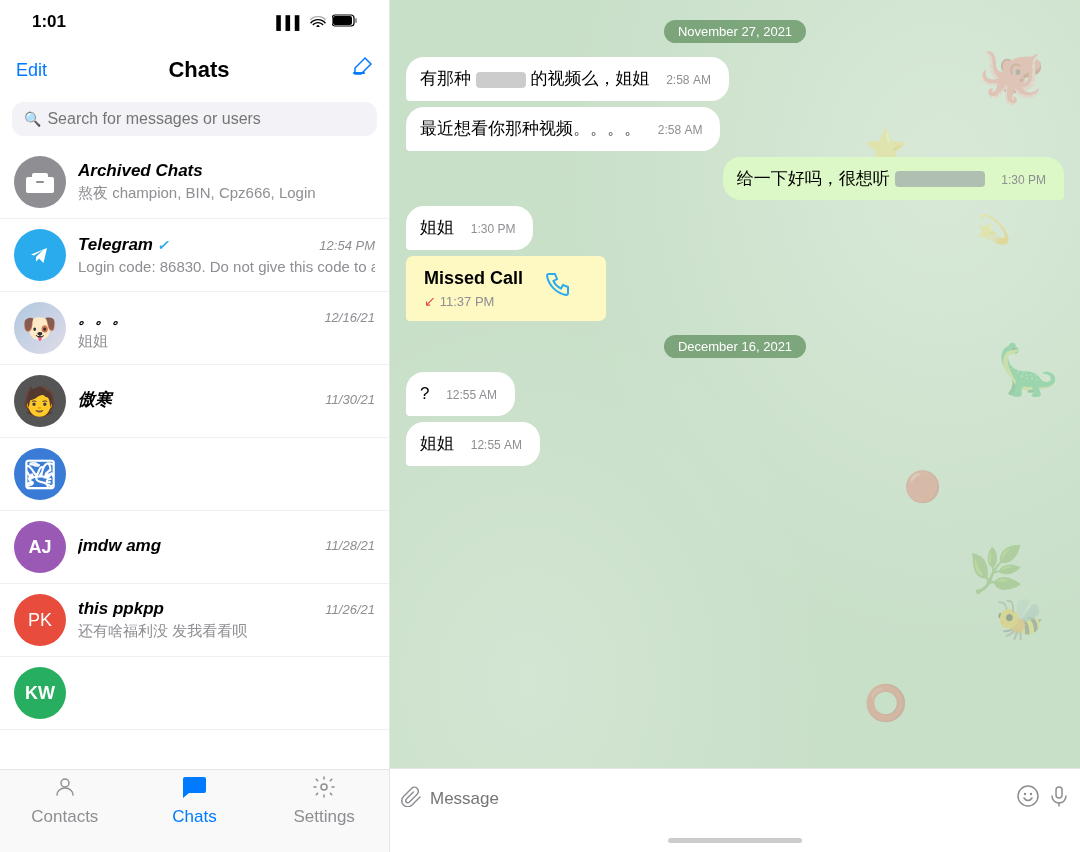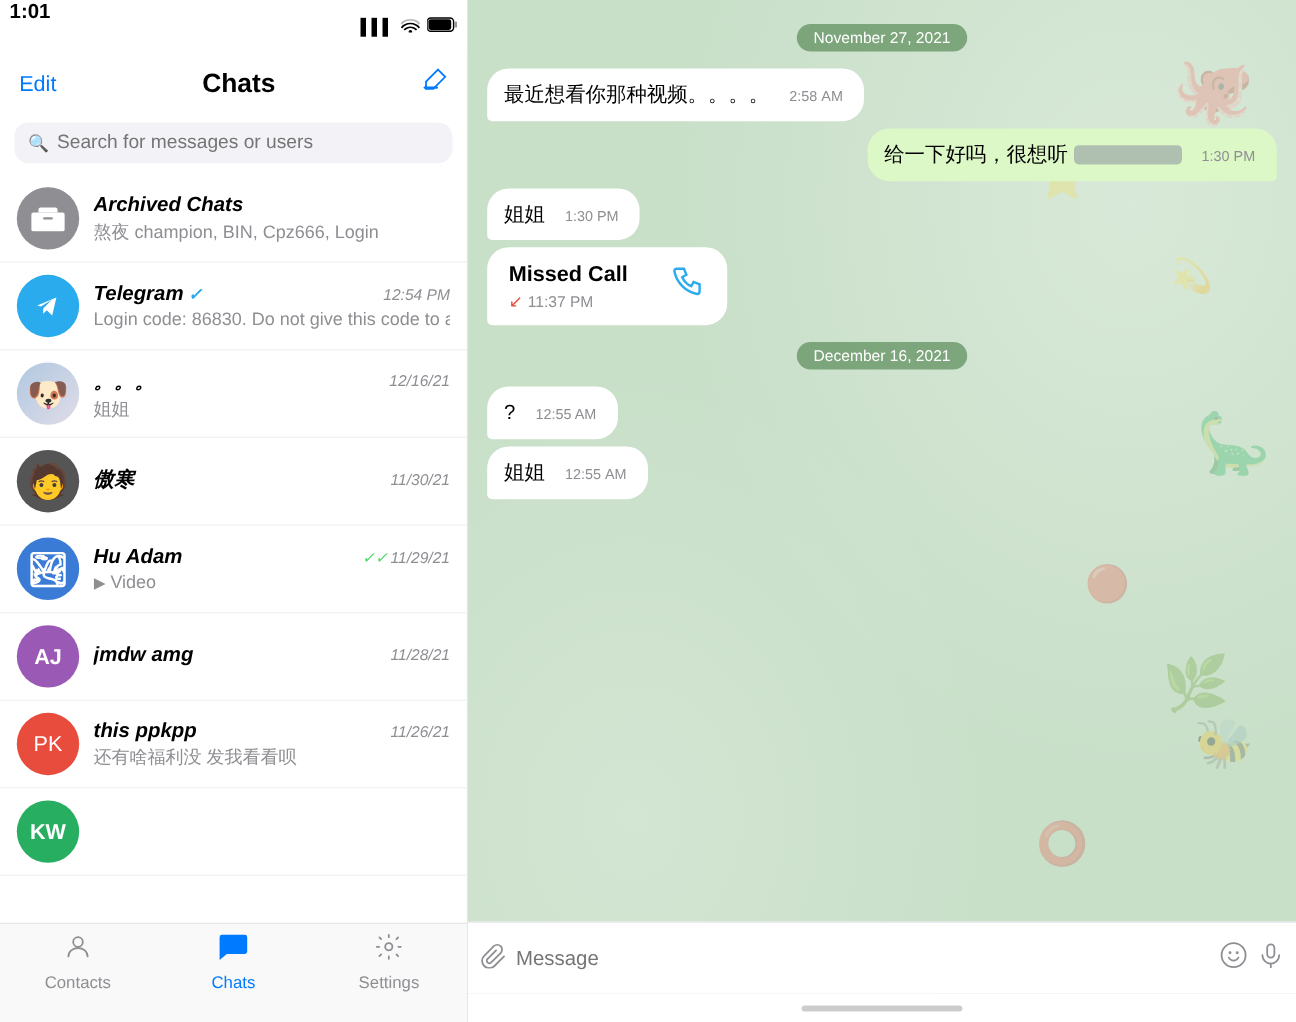--- a/index.html
+++ b/index.html
@@ -19,22 +19,23 @@
       background: #fff;
       display: flex;
       flex-direction: column;
       flex-shrink: 0;
       border-right: 1px solid #e5e5ea;
     }
 
     .status-bar {
       height: 44px;
       display: flex;
+      align-items: center;
       justify-content: space-between;
-      padding: 0 8px;
+      padding: 0 32px;
       background: #fff;
     }
     .status-time {
       font-size: 17px;
       font-weight: 600;
       color: #000;
     }
     .status-icons {
       display: flex;
       align-items: center;
@@ -188,21 +189,21 @@
       gap: 2px;
       cursor: pointer;
       width: 80px;
     }
     .tab-icon {
       font-size: 24px;
       color: #8e8e93;
     }
     .tab-icon.active { color: #007aff; }
     .tab-label {
-      font-size: 14px;
+      font-size: 17px;
       color: #8e8e93;
     }
     .tab-label.active { color: #007aff; }
 
     
     .right-panel {
       flex: 1;
       height: 852px;
       background: #d4e9d4;
       display: flex;
@@ -282,27 +283,27 @@
     }
     .msg-time.inline {
       display: inline;
       margin-left: 8px;
       font-size: 12px;
       color: #8e8e93;
       vertical-align: baseline;
     }
 
     .missed-call-bubble {
-      background: #ffffff;
-      border-radius: 18px;
+      background: #fef9c3;
+      border-radius: 7px;
       border-bottom-left-radius: 4px;
       padding: 12px 18px;
       display: flex;
       align-items: center;
-      justify-content: space-between;
+      justify-content: flex-start;
       min-width: 200px;
       max-width: 320px;
       align-self: flex-start;
     }
     .missed-call-left {}
     .missed-call-title {
       font-size: 18px;
       font-weight: 600;
       color: #000;
       margin-bottom: 4px;
@@ -492,31 +493,20 @@
           <span class="chat-name">傲寒</span>
           <span class="chat-time">11/30/21</span>
         </div>
       </div>
     </div>
 
     <div class="chat-item">
       <div class="avatar" style="background: #3a7bd5; overflow:hidden;">
         <div style="font-size:28px;">🏞</div>
       </div>
-      <div class="chat-info">
-        <div class="chat-header-row">
-          <span class="chat-name">Hu Adam</span>
-          <span class="chat-time">
-            <span style="color:#4cd964;margin-right:2px;">✓✓</span>11/29/21
-          </span>
-        </div>
-        <div class="chat-preview">
-          <span style="font-size:13px;">▶</span> Video
-        </div>
-      </div>
     </div>
 
     <div class="chat-item">
       <div class="avatar" style="background: #9b59b6; font-size:18px; font-weight:700;">AJ</div>
       <div class="chat-info">
         <div class="chat-header-row">
           <span class="chat-name">jmdw amg</span>
           <span class="chat-time">11/28/21</span>
         </div>
       </div>
@@ -582,20 +572,26 @@
     <span class="doodle" style="top:70%;right:5%;font-size:40px;">🐝</span>
     <span class="doodle" style="top:25%;right:10%;font-size:28px;">💫</span>
   </div>
 
   <div class="messages-area">
 
     <div class="date-divider">
       <span class="date-pill">November 27, 2021</span>
     </div>
 
+    <div class="msg-row incoming">
+      <div class="message-bubble msg-incoming">
+        有那种 <span style="display:inline-block;background:#ccc;border-radius:4px;width:50px;height:16px;vertical-align:middle;"></span> 的视频么，姐姐
+        <span class="msg-time inline">2:58 AM</span>
+      </div>
+    </div>
 
     <div class="msg-row incoming">
       <div class="message-bubble msg-incoming">
         最近想看你那种视频。。。。
         <span class="msg-time inline">2:58 AM</span>
       </div>
     </div>
 
     <div class="msg-row outgoing">
       <div class="message-bubble msg-outgoing">

